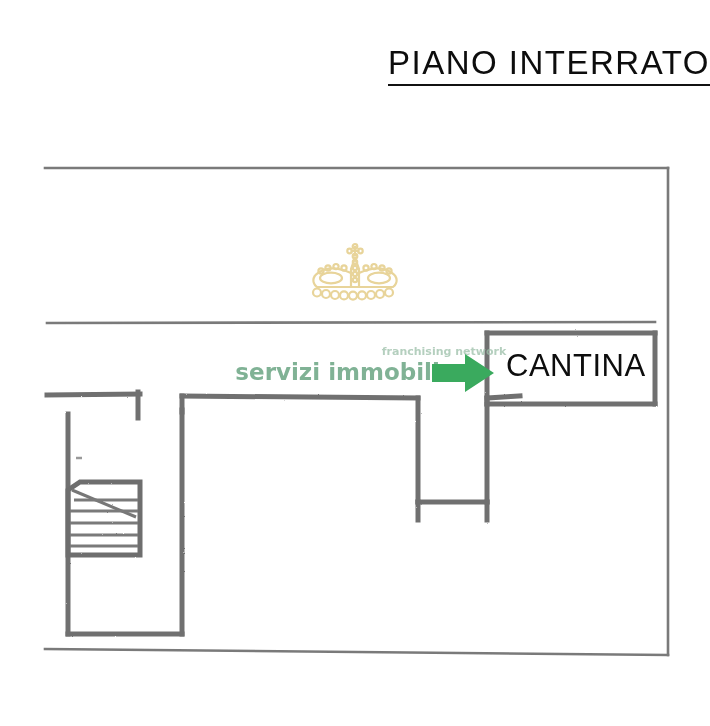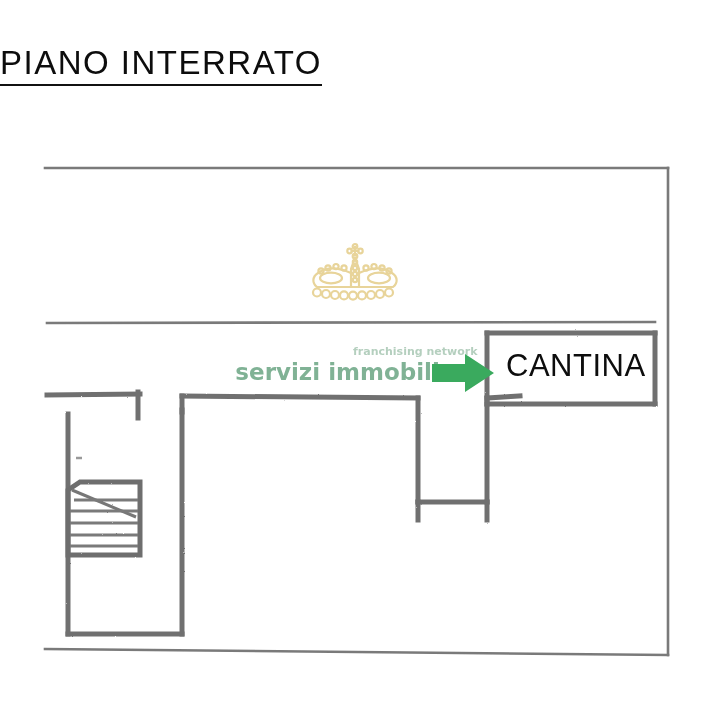--- a/index.html
+++ b/index.html
@@ -22,21 +22,21 @@
     height: 726px;
     background: #ffffff;
   }
 
   
   #plan-title {
     position: absolute;
     left: 0;
     top: 44px;
     width: 710px;
-    text-align: left;
+    text-align: right;
     font-family: "Liberation Sans", sans-serif;
     font-size: 33px;
     font-weight: 400;
     letter-spacing: 1.5px;
     color: #0d0d0d;
     white-space: nowrap;
   }
   #plan-title .title-text {
     border-bottom: 2px solid #111;
     padding-bottom: 3px;
@@ -84,20 +84,21 @@
   }
   #wm-wordmark .wm-slash {
     font-style: italic;
     font-weight: bold;
   }
   #wm-sub1 {
     position: absolute;
     left: 178px;
     top: 102px;
     width: 182px;
+    text-align: center;
     font-family: "DejaVu Sans", sans-serif;
     font-size: 11px;
     font-weight: bold;
     color: #9cbfa9;
     opacity: 0.75;
     white-space: nowrap;
   }
   #wm-sub2 {
     position: absolute;
     left: 0;

